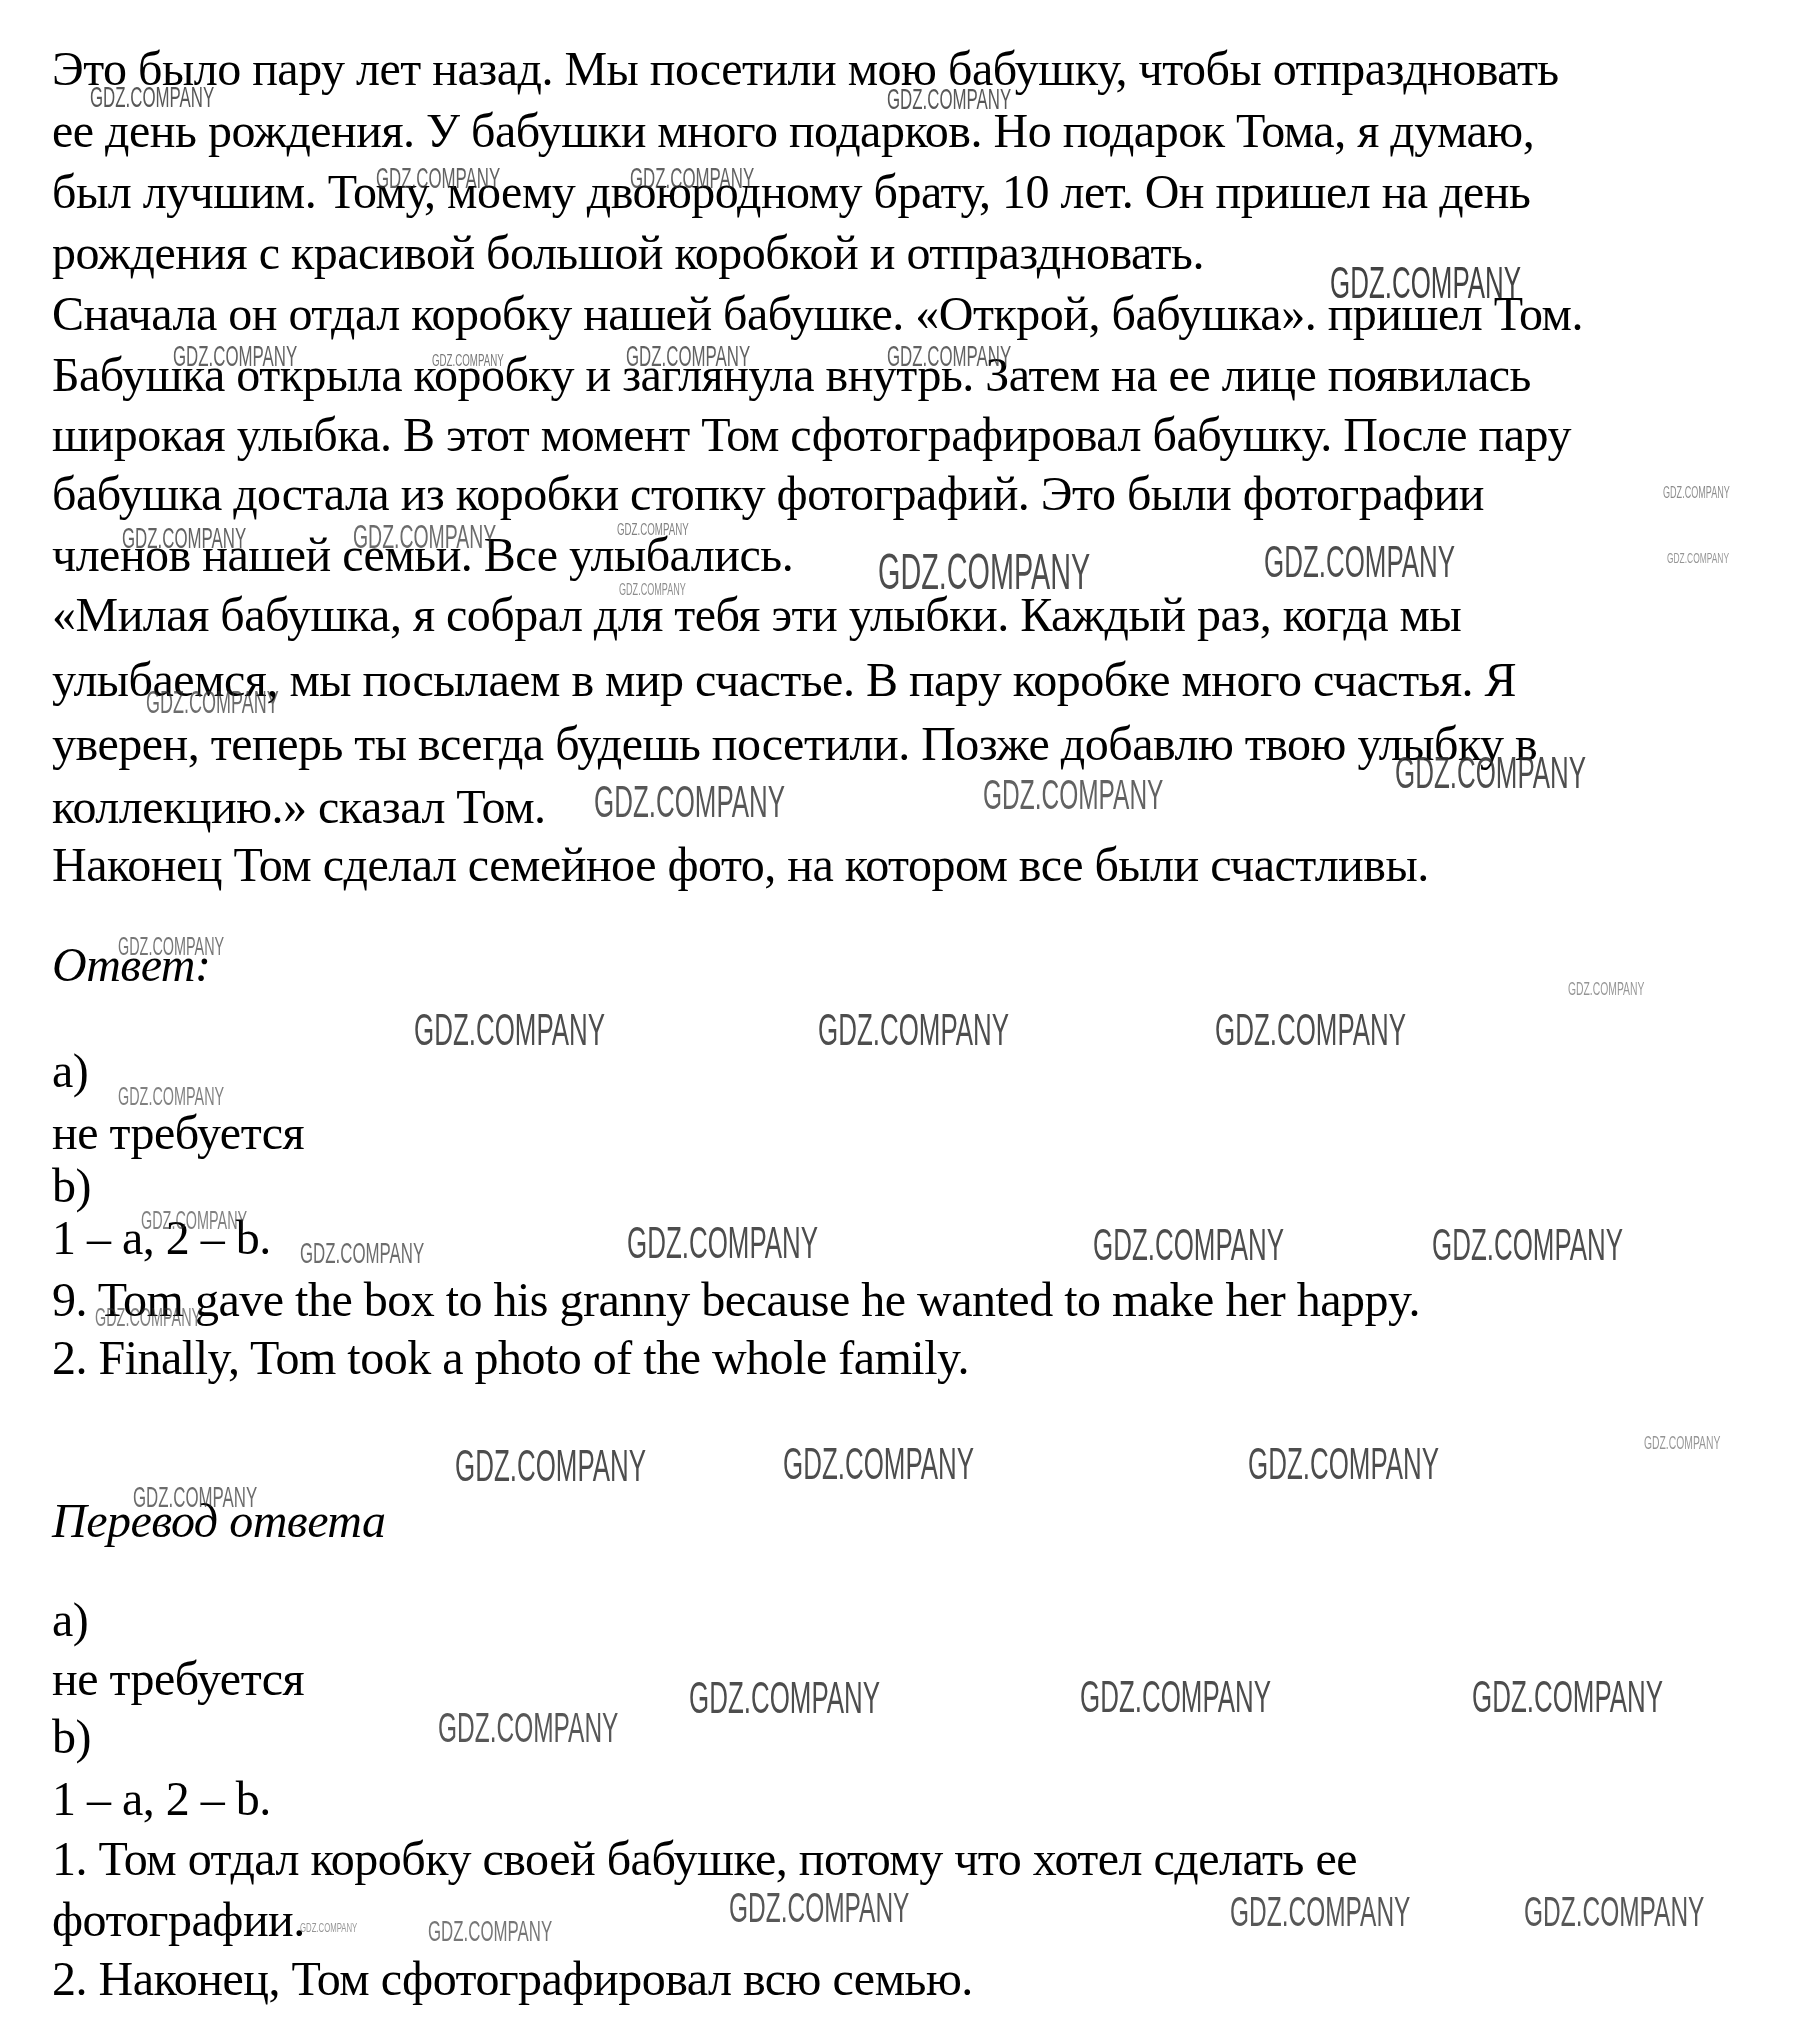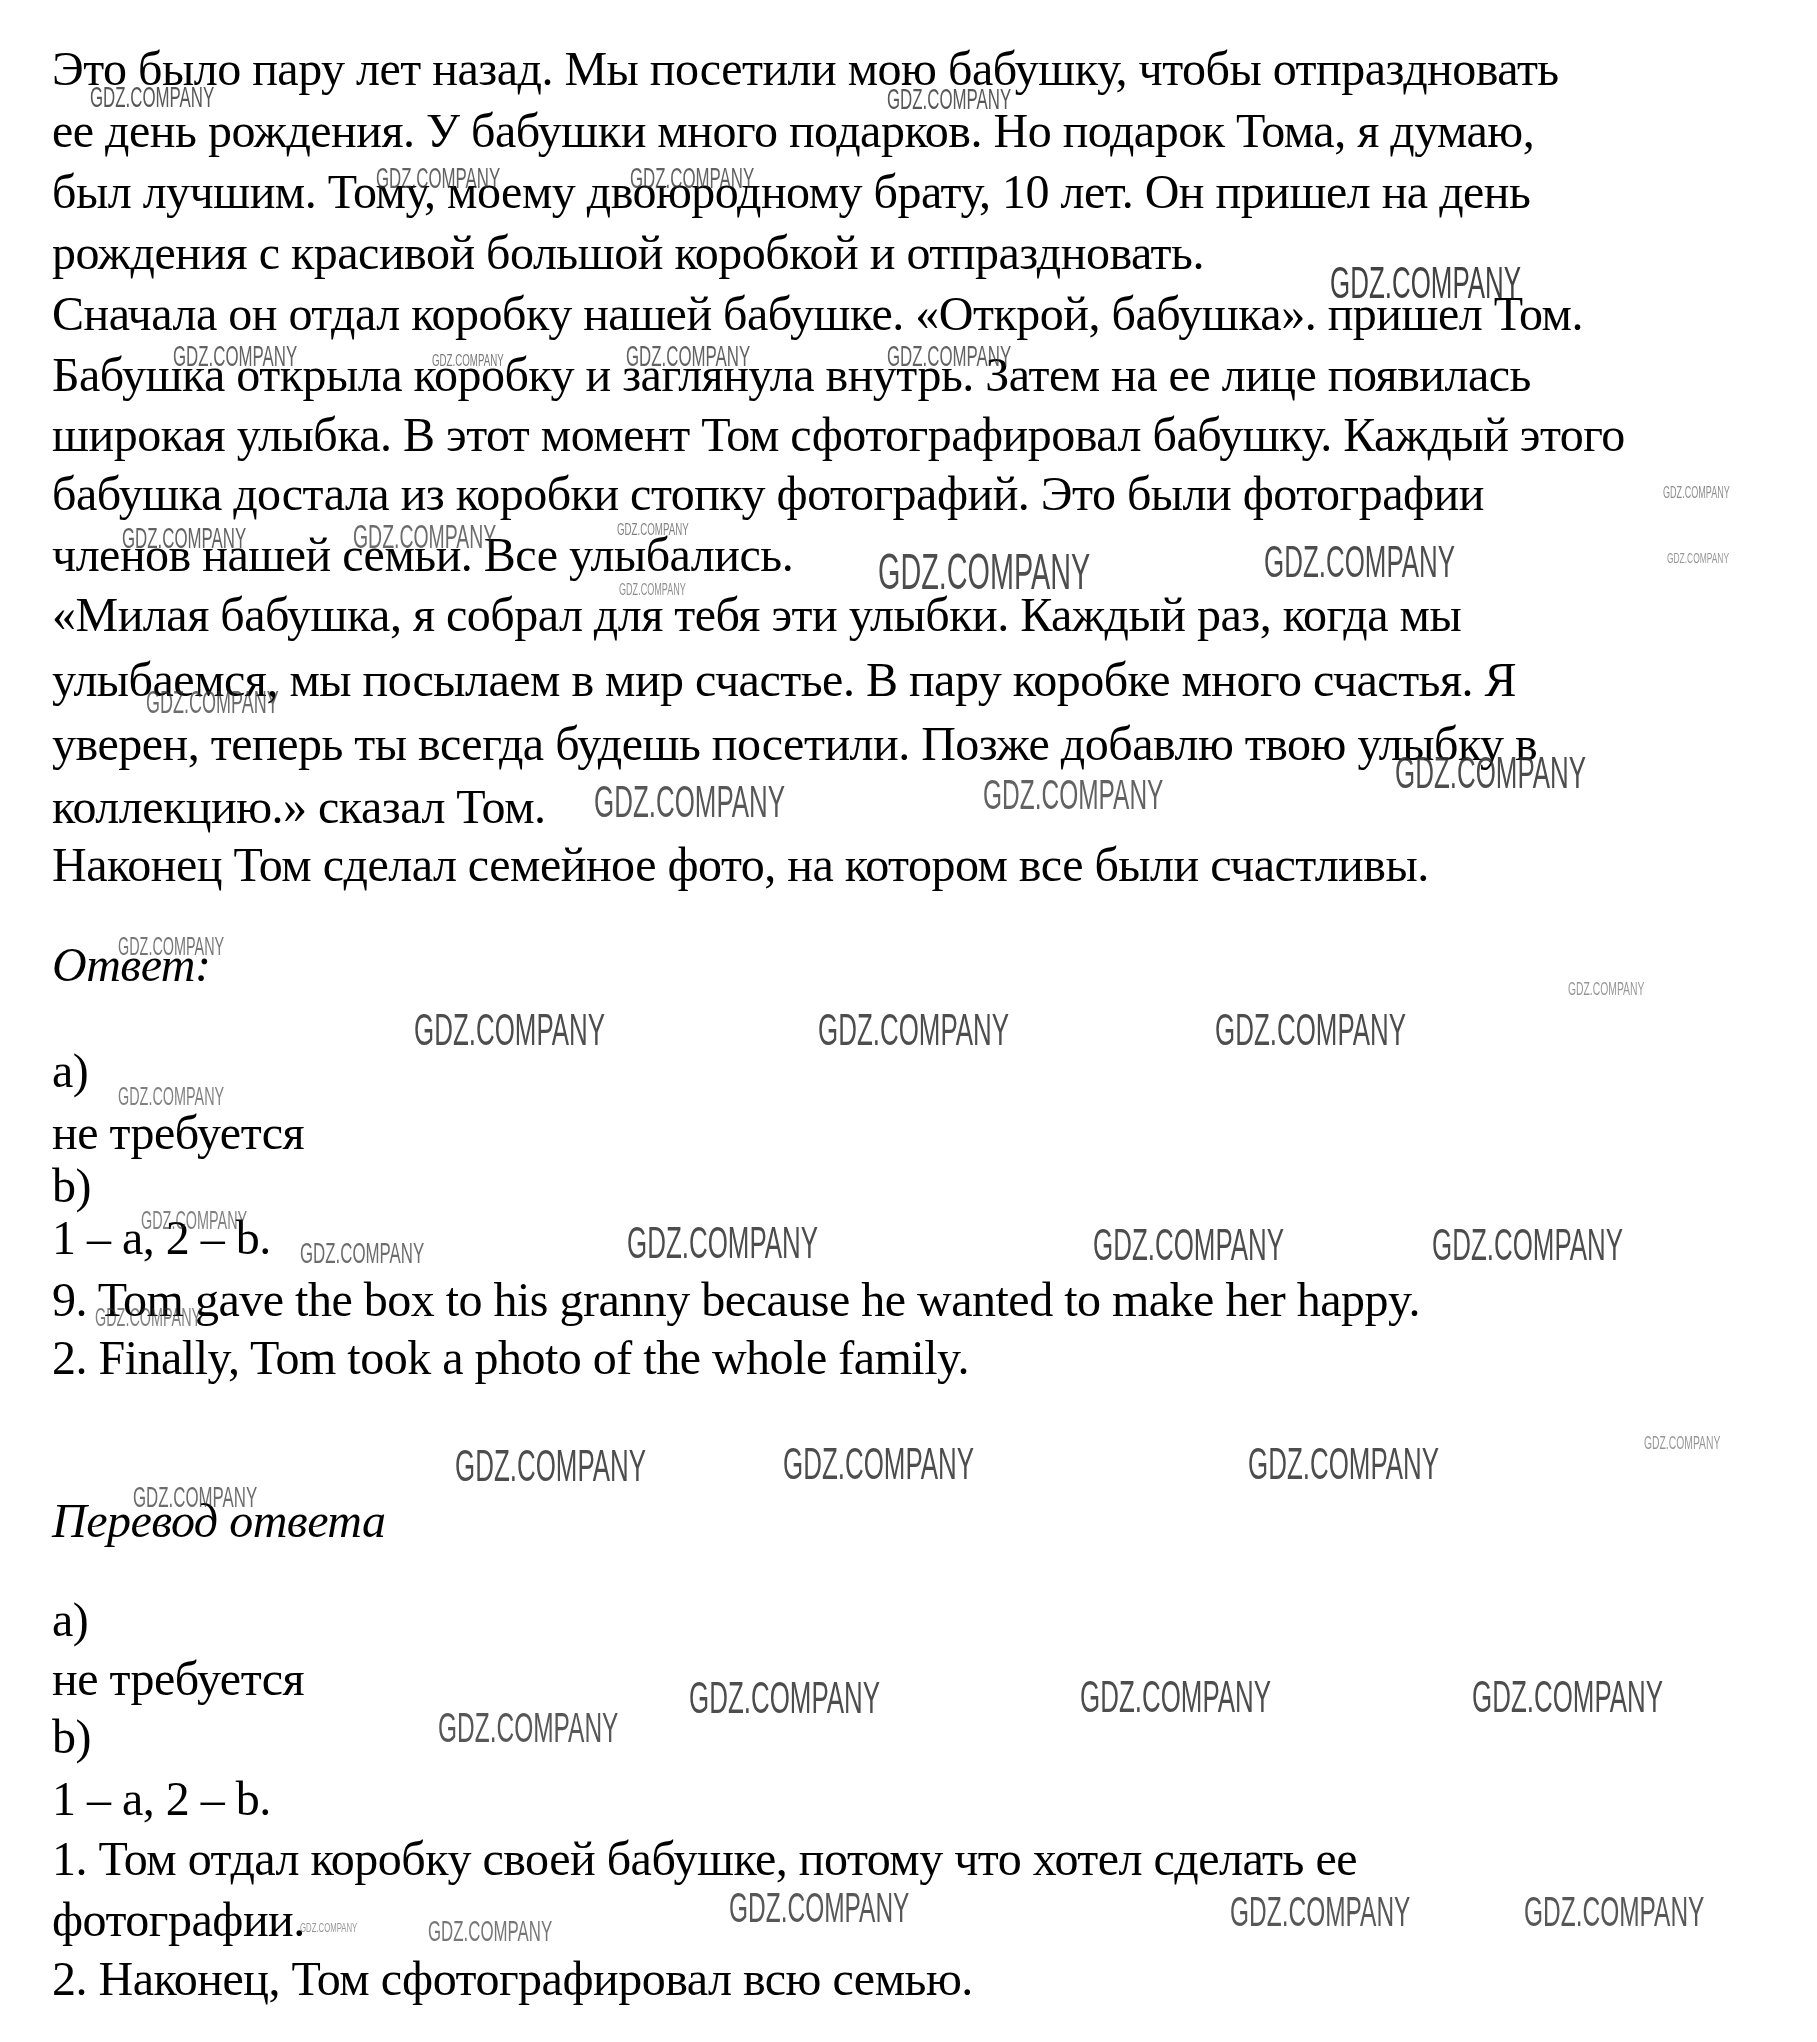--- a/index.html
+++ b/index.html
@@ -37,21 +37,21 @@
 <div class="page">
 
   <div>
     <div class="ln" style="top:41px">Это было пару лет назад. Мы посетили мою бабушку, чтобы отпраздновать</div>
     <div class="ln" style="top:103px">ее день рождения. У бабушки много подарков. Но подарок Тома, я думаю,</div>
     <div class="ln" style="top:164px">был лучшим. Тому, моему двоюродному брату, 10 лет. Он пришел на день</div>
     <div class="ln" style="top:225px">рождения с красивой большой коробкой и отпраздновать.</div>
 
     <div class="ln" style="top:286px">Сначала он отдал коробку нашей бабушке. «Открой, бабушка». пришел Том.</div>
     <div class="ln" style="top:347px">Бабушка открыла коробку и заглянула внутрь. Затем на ее лице появилась</div>
-    <div class="ln" style="top:407px">широкая улыбка. В этот момент Том сфотографировал бабушку. Каждый этого</div>
+    <div class="ln" style="top:407px">широкая улыбка. В этот момент Том сфотографировал бабушку. После пару</div>
     <div class="ln" style="top:466px">бабушка достала из коробки стопку фотографий. Это были фотографии</div>
     <div class="ln" style="top:527px">членов нашей семьи. Все улыбались.</div>
 
     <div class="ln" style="top:587px">«Милая бабушка, я собрал для тебя эти улыбки. Каждый раз, когда мы</div>
     <div class="ln" style="top:652px">улыбаемся, мы посылаем в мир счастье. В пару коробке много счастья. Я</div>
     <div class="ln" style="top:716px">уверен, теперь ты всегда будешь посетили. Позже добавлю твою улыбку в</div>
     <div class="ln" style="top:779px">коллекцию.» сказал Том.</div>
 
     <div class="ln" style="top:837px">Наконец Том сделал семейное фото, на котором все были счастливы.</div>
   </div>

